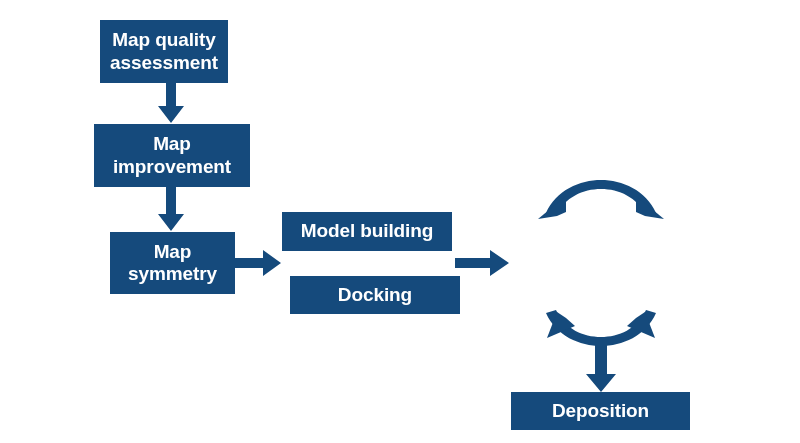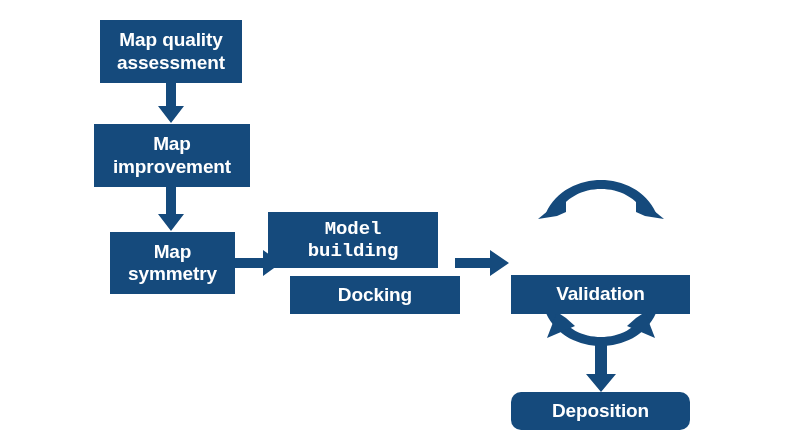--- a/index.html
+++ b/index.html
@@ -33,24 +33,24 @@
     letter-spacing: -0.1px;
     padding: 2px 6px;
     border-radius: 0;
   }
   .node-label {
     display: block;
     width: 100%;
     white-space: pre-line;
   }
   
-  #node-map-quality-assessment { left: 100px; top: 20px;  width: 142px; height: 63px; }
+  #node-map-quality-assessment { left: 100px; top: 20px;  width: 128px; height: 63px; }
   #node-map-improvement        { left: 94px;  top: 124px; width: 156px; height: 63px; }
   #node-map-symmetry           { left: 110px; top: 232px; width: 125px; height: 62px; }
-  #node-model-building         { left: 268px; top: 212px; width: 170px; height: 56px; font-family: Liberation Mono, monospace; }
+  #node-model-building         { left: 282px; top: 212px; width: 170px; height: 39px; }
   #node-docking                { left: 282px; top: 276px; width: 170px; height: 38px; margin-left: 8px; }
   #node-refinement             { left: 511px; top: 212px; width: 179px; height: 38px; }
   #node-validation             { left: 511px; top: 275px; width: 179px; height: 39px; }
   #node-deposition             { left: 511px; top: 392px; width: 179px; height: 38px; }
 
   #arrow-layer {
     position: absolute;
     left: 0;
     top: 0;
     width: 800px;
@@ -131,21 +131,18 @@
 
   <div class="node-box" id="node-model-building" style="background-color: rgb(21, 74, 124); color: rgb(255, 255, 255);">
     <span class="node-label">Model building</span>
   </div>
 
   <div class="node-box" id="node-docking" style="background-color: rgb(21, 74, 124); color: rgb(255, 255, 255);">
     <span class="node-label">Docking</span>
   </div>
 
 
-  <div class="node-box" id="node-validation" style="background-color: rgb(21, 74, 124); color: rgb(255, 255, 255);">
-    <span class="node-label">Validation</span>
-  </div>
 
-  <div class="node-box" id="node-deposition" style="background-color: rgb(21, 74, 124); color: rgb(255, 255, 255); border-radius: 10px;">
+  <div class="node-box" id="node-deposition" style="background-color: rgb(21, 74, 124); color: rgb(255, 255, 255);">
     <span class="node-label">Deposition</span>
   </div>
 
 </div>
 
 </body></html>

